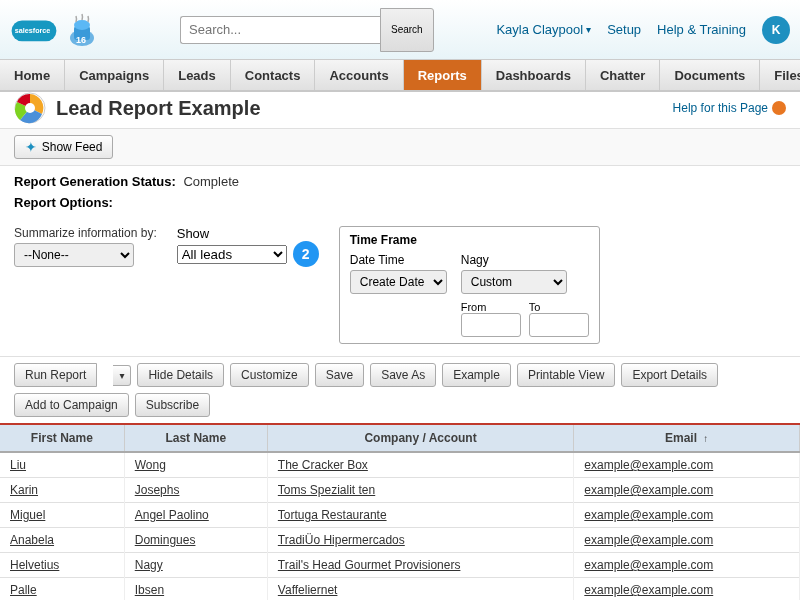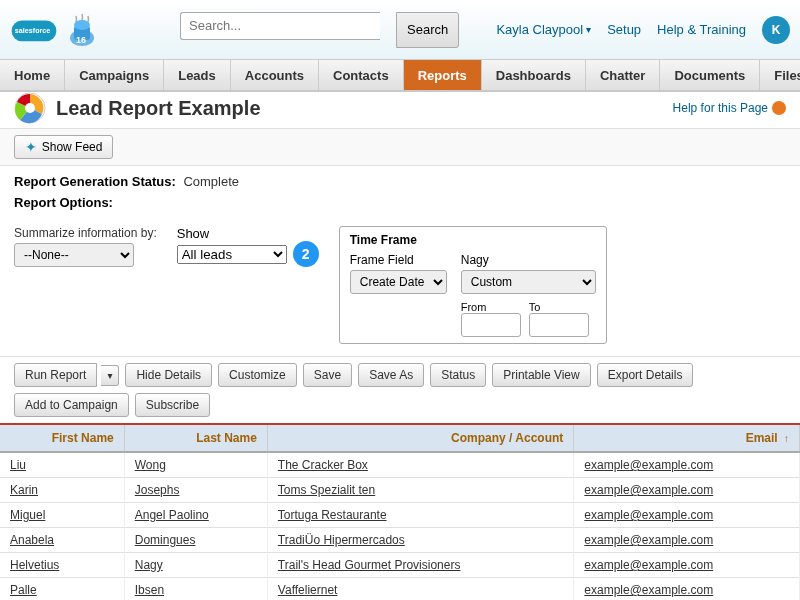--- a/index.html
+++ b/index.html
@@ -24,42 +24,42 @@
     .sf-logo {
       width: 48px;
       height: 34px;
     }
     .mascot {
       width: 40px;
       height: 40px;
     }
     #search-area {
       display: flex;
-      align-items: flex-start;
-      gap: 16px;
+      align-items: center;
+      gap: 0;
       flex: 1;
       max-width: 280px;
     }
     #search-input {
       border: 1px solid #aaa;
       border-right: none;
       padding: 5px 8px;
       font-size: 13px;
       width: 200px;
       height: 28px;
       border-radius: 3px 0 0 3px;
       color: #999;
     }
     #search-btn {
       background: linear-gradient(to bottom, #f0f0f0, #ddd);
       border: 1px solid #aaa;
       padding: 4px 10px;
-      font-size: 13px;
+      font-size: 10px;
       cursor: pointer;
-      height: 36px;
+      height: 44px;
       border-radius: 0 3px 3px 0;
     }
     #user-area {
       display: flex;
       align-items: center;
       gap: 16px;
       margin-left: auto;
       font-size: 13px;
     }
     .user-link {
@@ -254,21 +254,21 @@
       border: 1px solid #aaa;
       padding: 4px 10px;
       font-size: 12px;
       cursor: pointer;
       border-radius: 3px;
       color: #333;
     }
     .run-report-btn {
       display: flex;
       align-items: center;
-      gap: 4px;
+      gap: 16px;
     }
     .run-report-main {
       background: linear-gradient(to bottom, #fff, #e0e0e0);
       border: 1px solid #aaa;
       padding: 4px 10px;
       font-size: 12px;
       cursor: pointer;
       border-radius: 3px 0 0 3px;
       color: #333;
     }
@@ -287,24 +287,24 @@
     #data-table {
       width: 100%;
       border-collapse: collapse;
     }
     #data-table thead tr {
       background: #d8e4f0;
       border-bottom: 2px solid #aaa;
     }
     #data-table thead th {
       padding: 6px 10px;
-      text-align: right;
+      text-align: center;
       font-size: 12px;
       font-weight: bold;
-      color: #a16207;
+      color: #404040;
       border-right: 1px solid #ccc;
     }
     #data-table tbody tr {
       border-bottom: 1px solid #e0e0e0;
     }
     #data-table tbody td {
       padding: 5px 10px;
       font-size: 12px;
       color: #333;
       border-right: 1px solid #eee;
@@ -364,22 +364,22 @@
     <a href="#" class="header-link">Setup</a>
     <a href="#" class="header-link">Help &amp; Training</a>
     <div class="user-avatar">K</div>
   </div>
 </div>
 
 <div id="nav">
   <a href="#" class="nav-item">Home</a>
   <a href="#" class="nav-item">Campaigns</a>
   <a href="#" class="nav-item">Leads</a>
+  <a href="#" class="nav-item">Contacts</a>
   <a href="#" class="nav-item">Accounts</a>
-  <a href="#" class="nav-item">Contacts</a>
   <a href="#" class="nav-item active">Reports</a>
   <a href="#" class="nav-item">Dashboards</a>
   <a href="#" class="nav-item">Chatter</a>
   <a href="#" class="nav-item">Documents</a>
   <a href="#" class="nav-item">Files</a>
 
 </div>
 
 <div id="content">
 
@@ -434,28 +434,28 @@
           </select>
 
           <div style="width:26px;height:26px;border-radius:50%;background:#2196F3;color:white;font-size:14px;font-weight:bold;display:flex;align-items:center;justify-content:center;margin-left:2px;">2</div>
         </div>
       </div>
 
       <div class="time-frame-box">
         <div class="time-frame-title">Time Frame</div>
         <div class="time-frame-inner">
           <div class="tf-group">
-            <label>Frame Field</label>
+            <label>Date Time</label>
             <select>
               <option>Create Date</option>
             </select>
           </div>
           <div class="tf-group">
             <label>Nagy</label>
-            <select style="width:135px;">
+            <select style="width:106px;">
               <option>Custom</option>
             </select>
             <div class="from-to-group" style="margin-top:4px;">
               <div>
                 <div style="font-size:11px;">From</div>
                 <input type="text" class="small-input" style="">
               </div>
               <div>
                 <div style="font-size:11px;">To</div>
                 <input type="text" class="small-input" style="">
@@ -469,21 +469,21 @@
 
   <div id="toolbar">
     <div class="run-report-btn">
       <button class="run-report-main">Run Report</button>
       <button class="run-report-dd">▾</button>
     </div>
     <button class="toolbar-btn">Hide Details</button>
     <button class="toolbar-btn">Customize</button>
     <button class="toolbar-btn">Save</button>
     <button class="toolbar-btn">Save As</button>
-    <button class="toolbar-btn">Status</button>
+    <button class="toolbar-btn">Example</button>
     <button class="toolbar-btn">Printable View</button>
     <button class="toolbar-btn">Export Details</button>
     <button class="toolbar-btn">Add to Campaign</button>
     <button class="toolbar-btn">Subscribe</button>
   </div>
 
   <table id="data-table">
     <thead>
       <tr>
         <th>First Name</th>

